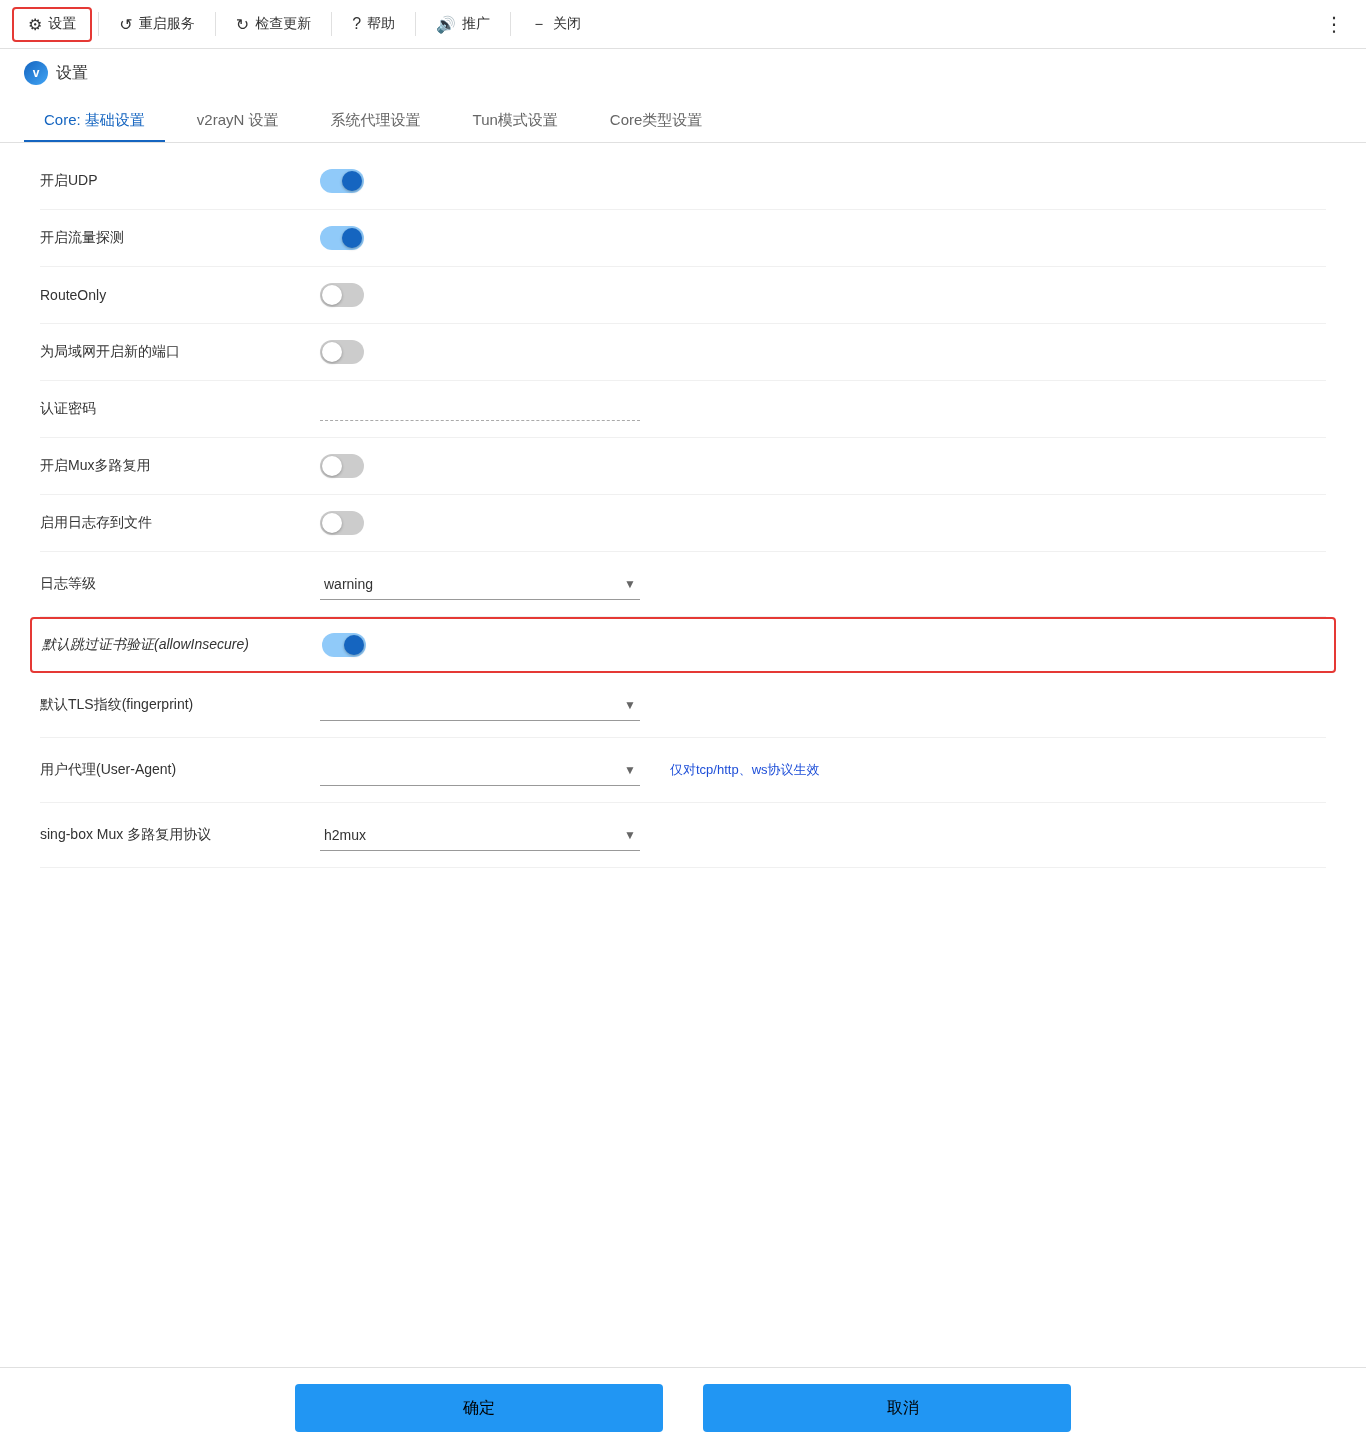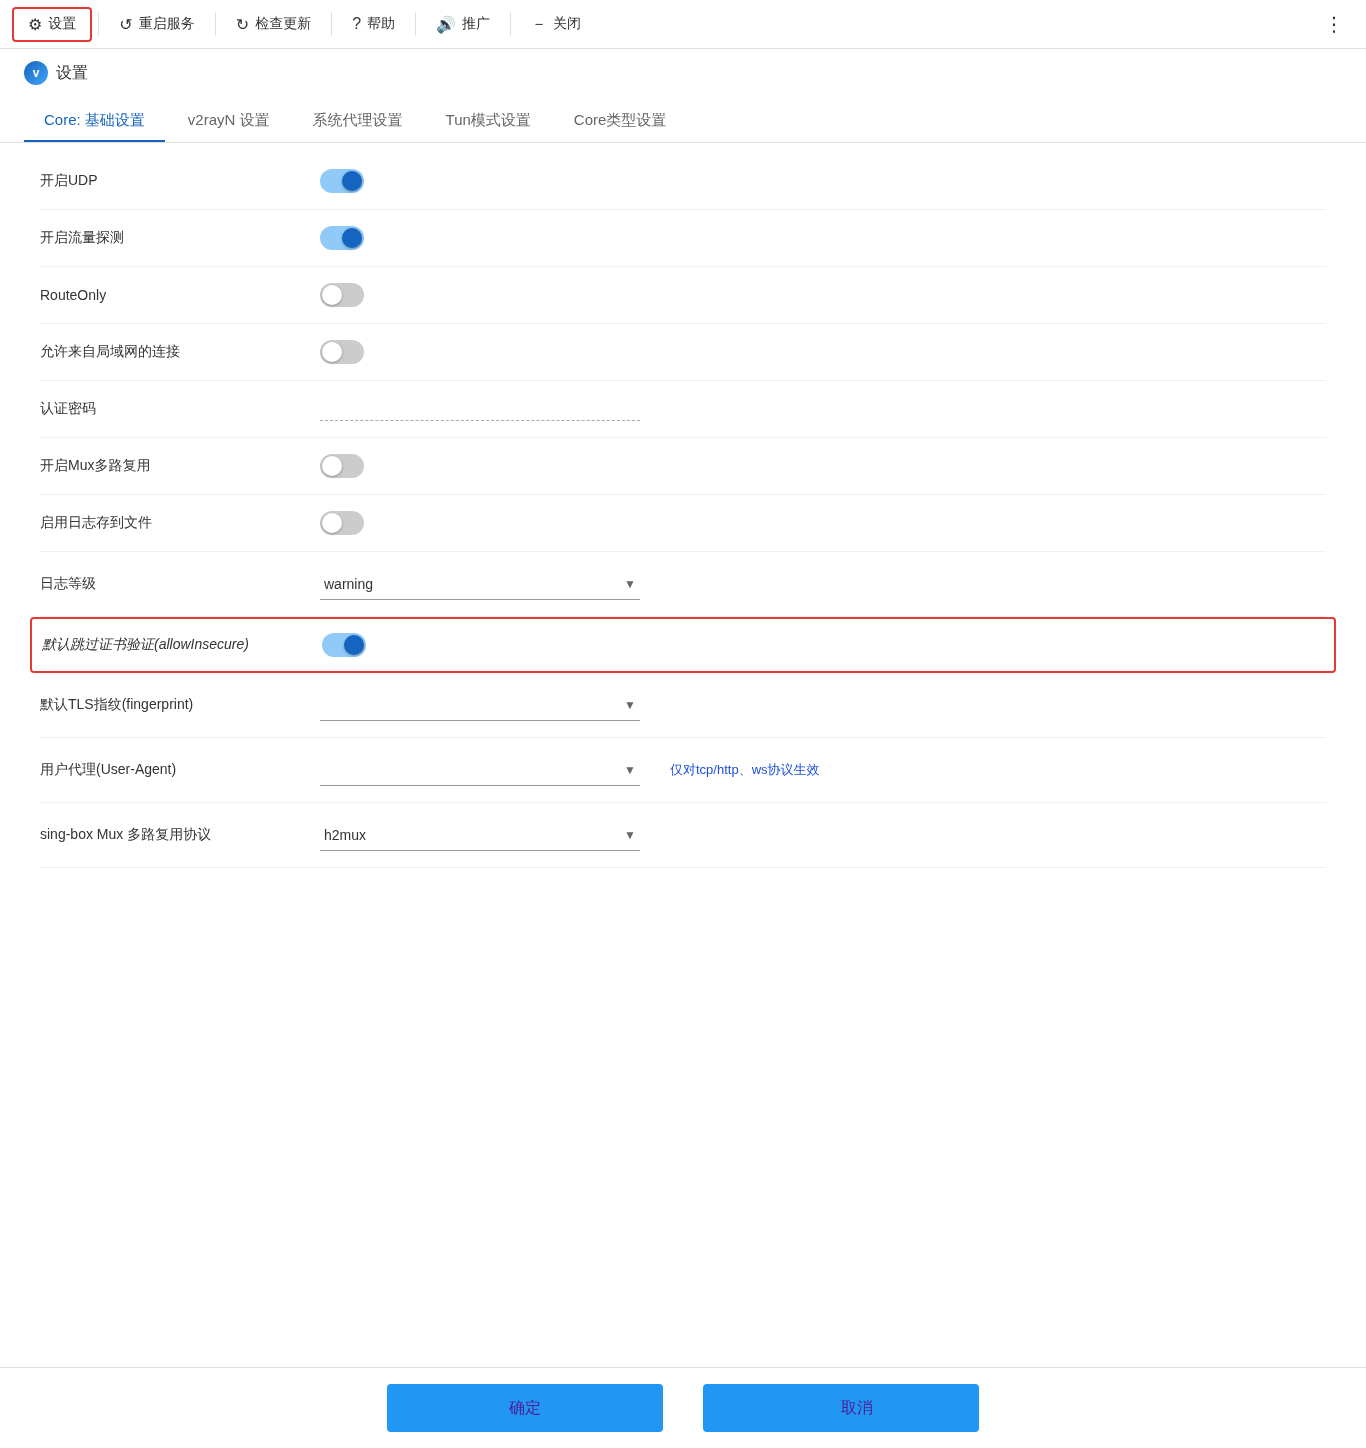--- a/index.html
+++ b/index.html
@@ -74,21 +74,21 @@
       font-size: 16px;
       font-weight: 500;
       color: #333;
     }
 
     
     .tabs {
       display: flex;
       padding: 16px 24px 0 24px;
       border-bottom: 1px solid #e0e0e0;
-      gap: 3px;
+      gap: 12px;
       text-align: right;
     }
     .tab {
       padding: 10px 20px;
       cursor: pointer;
       font-size: 15px;
       color: #666;
       border-bottom: 2px solid transparent;
       white-space: nowrap;
     }
@@ -209,26 +209,26 @@
       left: 0;
       width: 1366px;
       display: flex;
       justify-content: center;
       gap: 0;
       padding: 16px 0;
       background: #fff;
       border-top: 1px solid #e0e0e0;
     }
     .footer-btn {
-      width: 276px;
+      width: 368px;
       height: 48px;
       border: none;
       cursor: pointer;
       font-size: 16px;
-      color: #4c1d95;
+      color: #000000;
       border-radius: 0;
     }
     .footer-btn.confirm { background: #2196f3; margin-right: 40px; border-radius: 4px; }
     .footer-btn.cancel { background: #2196f3; border-radius: 4px; padding-left: 32px; }
 
     .more-btn {
       background: none;
       border: none;
       cursor: pointer;
       font-size: 20px;
@@ -319,21 +319,21 @@
       <label class="toggle">
         <div class="toggle-track">
           <div class="toggle-knob"></div>
         </div>
       </label>
     </div>
   </div>
 
 
   <div class="setting-row">
-    <span class="setting-label">允许来自局域网的连接</span>
+    <span class="setting-label">为局域网开启新的端口</span>
     <div class="setting-control">
       <label class="toggle">
         <div class="toggle-track">
           <div class="toggle-knob"></div>
         </div>
       </label>
     </div>
   </div>
 
 

